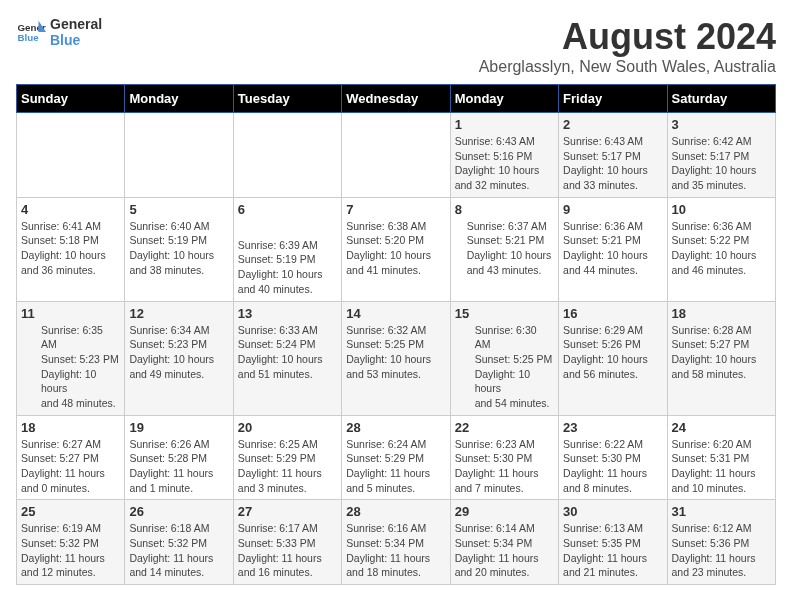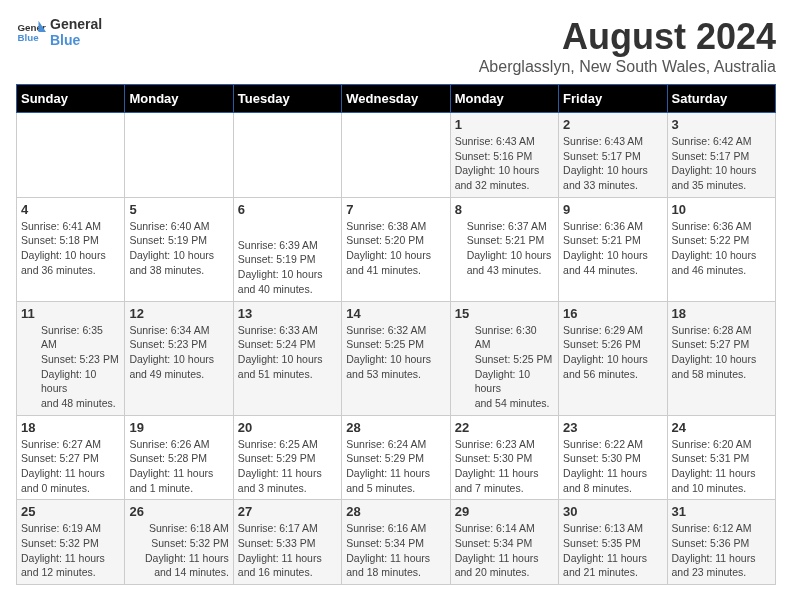--- a/index.html
+++ b/index.html
@@ -298,21 +298,21 @@
       <tr>
         <td>
           <span class="day-number">25</span>
           <div class="day-info" style="white-space: pre-line;">Sunrise: 6:19 AM
 Sunset: 5:32 PM
 Daylight: 11 hours
 and 12 minutes.</div>
         </td>
         <td>
           <span class="day-number">26</span>
-          <div class="day-info" style="white-space: pre-line; text-align: right;">Sunrise: 6:18 AM
+          <div class="day-info" style="white-space: pre-line;">Sunrise: 6:18 AM
 Sunset: 5:32 PM
 Daylight: 11 hours
 and 14 minutes.</div>
         </td>
         <td>
           <span class="day-number">27</span>
           <div class="day-info" style="white-space: pre-line;">Sunrise: 6:17 AM
 Sunset: 5:33 PM
 Daylight: 11 hours
 and 16 minutes.</div>

